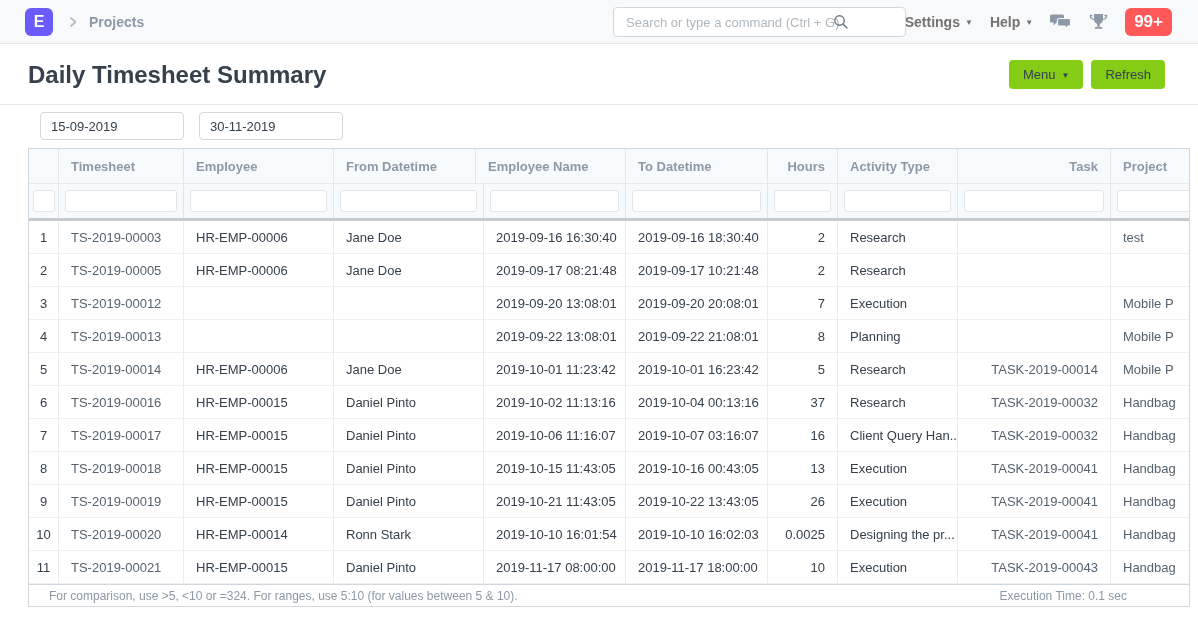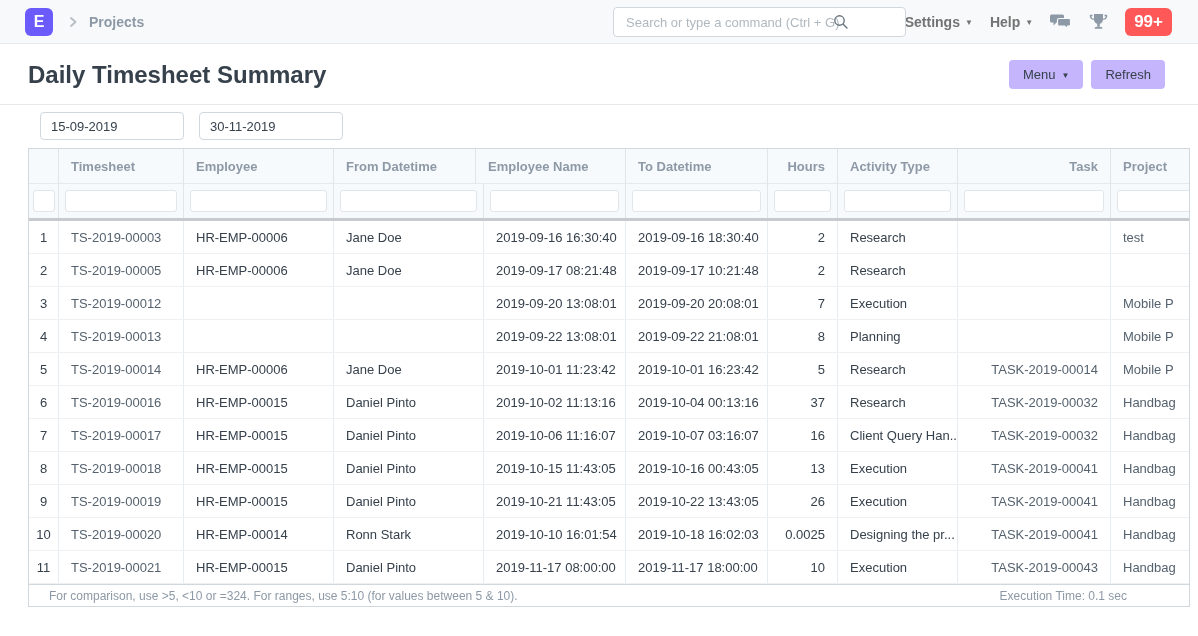--- a/index.html
+++ b/index.html
@@ -26,21 +26,21 @@
   .caret { font-size:8px; line-height:1; position:relative; top:1px; }
   .nav-icon { display:flex; cursor:pointer; }
   .notif-badge { background:#ff5858; color:#fff; font-weight:bold; font-size:17px;
     border-radius:6px; padding:4px 9px; cursor:pointer; }
 
   
   .page-head { display:flex; align-items:flex-end; justify-content:space-between;
     padding:16px 33px 15px 28px; border-bottom:1px solid #e6e9ec; }
   .page-title { font-size:24px; font-weight:600; color:#36414c; }
   .head-actions { display:flex; gap:8px; }
-  .btn { background:#c4b5fd; color:#36414c; border:none; border-radius:4px;
+  .btn { background:#84cc16; color:#36414c; border:none; border-radius:4px;
     font-size:13px; font-family:inherit; padding:7px 14px; cursor:pointer;
     display:flex; align-items:center; gap:6px; }
 
   
   .filter-area { padding:7px 0 8px 40px; display:flex; gap:15px; }
   .date-input { width:144px; height:28px; border:1px solid #d1d8dd; border-radius:4px;
     font-size:13px; color:#36414c; padding:0 10px; outline:none; font-family:inherit; }
 
   
   .dt { margin-left:28px; width:1162px; border:1px solid #d1d8dd; overflow:hidden; }
@@ -298,21 +298,21 @@
         <div class="cell c7">Execution</div>
         <div class="cell c8 al-right">TASK-2019-00041</div>
         <div class="cell c9">Handbag</div>
       </div>
       <div class="trow">
         <div class="cell c0">10</div>
         <div class="cell c1">TS-2019-00020</div>
         <div class="cell c2">HR-EMP-00014</div>
         <div class="cell c3">Ronn Stark</div>
         <div class="cell c4">2019-10-10 16:01:54</div>
-        <div class="cell c5">2019-10-18 16:02:03</div>
+        <div class="cell c5">2019-10-10 16:02:03</div>
         <div class="cell c6 al-right">0.0025</div>
         <div class="cell c7">Designing the pr...</div>
         <div class="cell c8 al-right">TASK-2019-00041</div>
         <div class="cell c9">Handbag</div>
       </div>
       <div class="trow">
         <div class="cell c0">11</div>
         <div class="cell c1">TS-2019-00021</div>
         <div class="cell c2">HR-EMP-00015</div>
         <div class="cell c3">Daniel Pinto</div>

